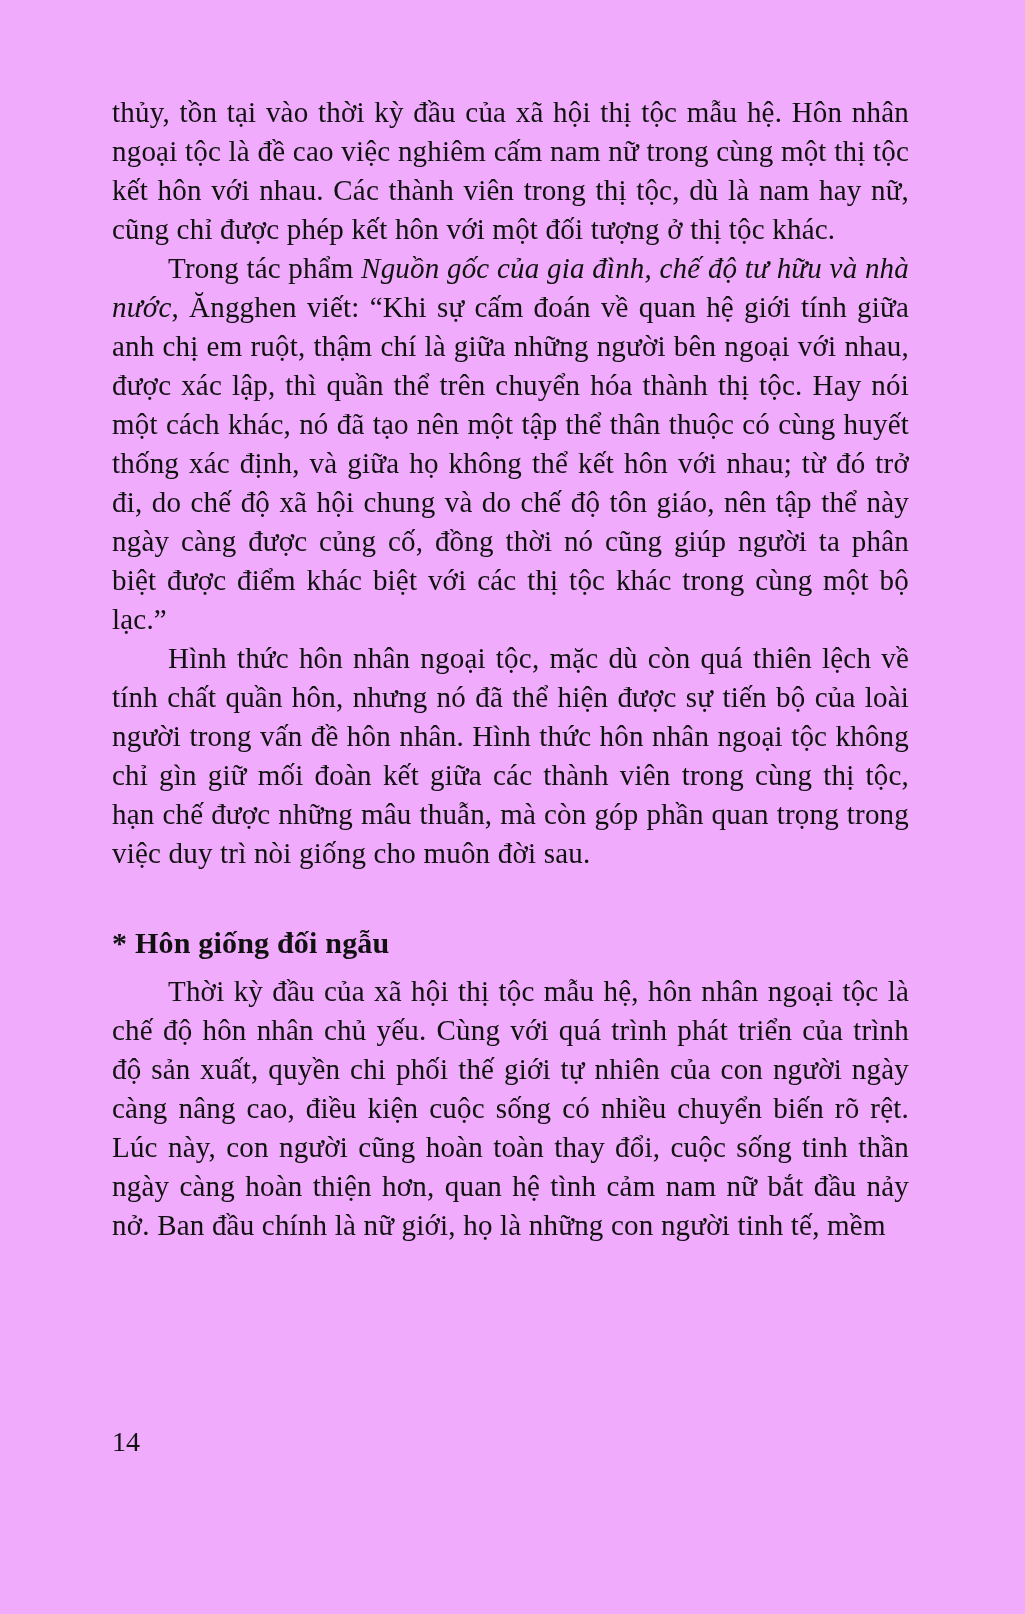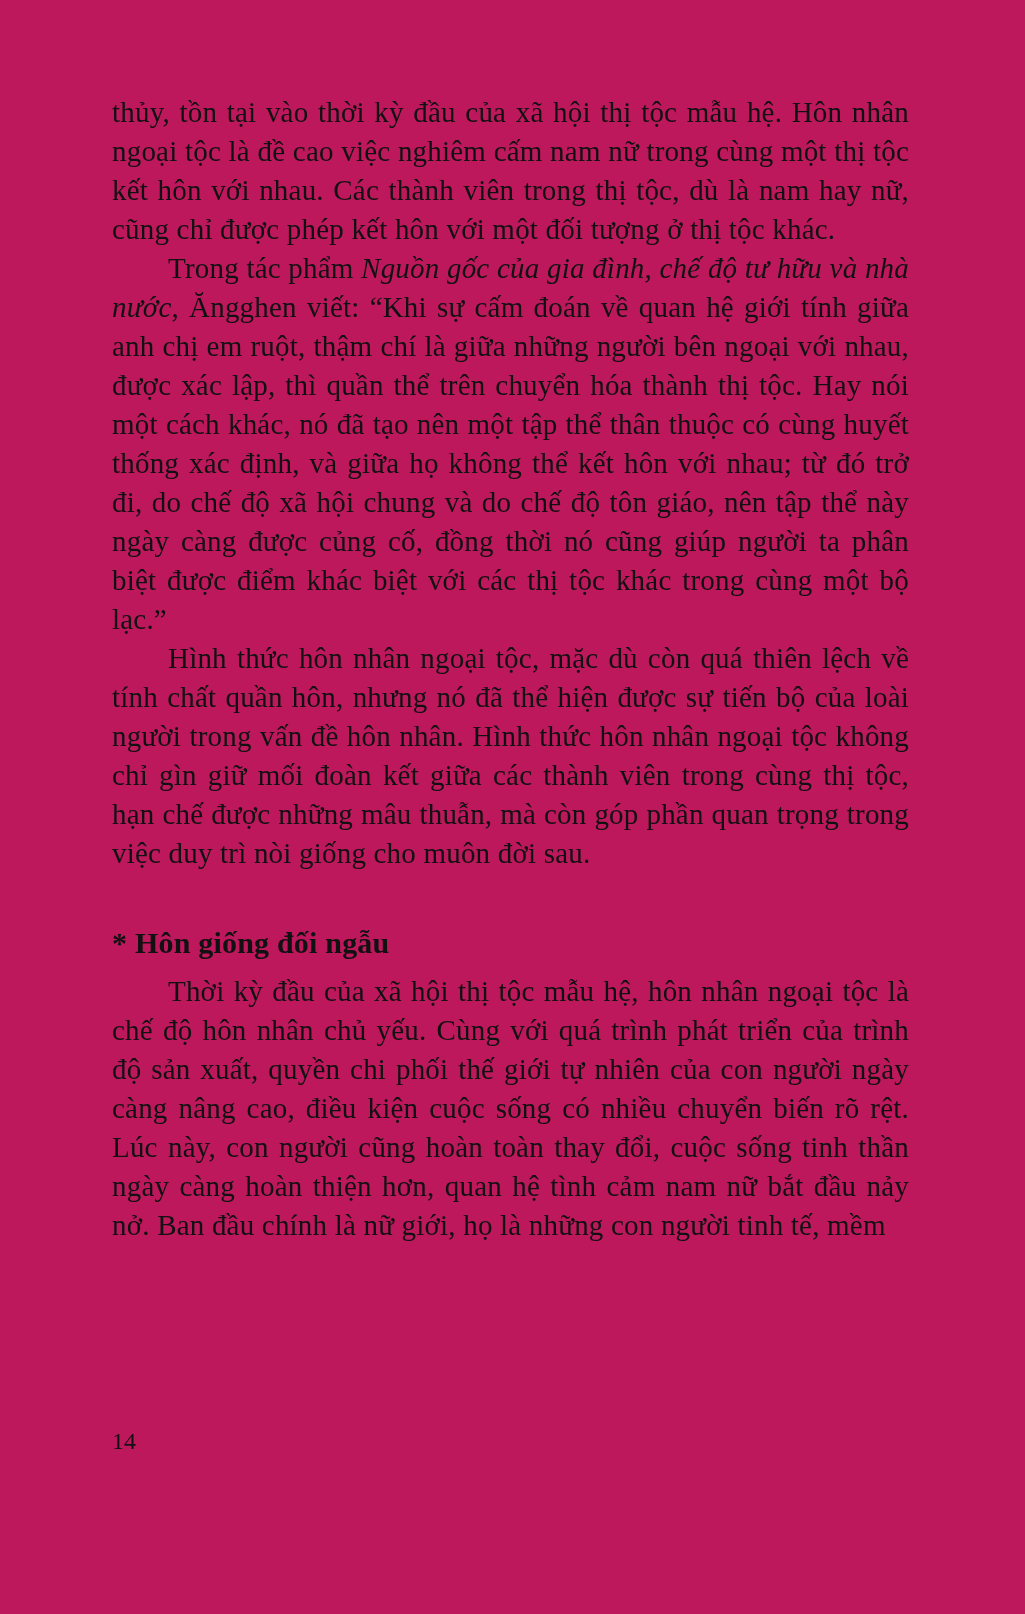--- a/index.html
+++ b/index.html
@@ -11,21 +11,21 @@
     width: 1025px;
     height: 1614px;
     position: relative;
     font-family: "Liberation Serif", "DejaVu Serif", serif;
     color: #111111;
     overflow: hidden;
   }
   .page {
     position: absolute;
     inset: 0;
-    background: #be185d;
+    background: #f0abfc;
   }
   .page-body {
     position: absolute;
     left: 112px;
     top: 93px;
     width: 797px;
     font-size: 29px;
     line-height: 39px;
     text-align: justify;
     letter-spacing: 0.2px;
@@ -45,21 +45,21 @@
     line-height: 39px;
     font-weight: bold;
     margin: 50px 0 10px 0;
     text-align: left;
     text-indent: 0;
   }
   .page-number {
     position: absolute;
     left: 112px;
     top: 1422px;
-    font-size: 24px;
+    font-size: 28px;
     line-height: 39px;
     color: #111111;
   }
 </style>
 </head>
 <body>
 
 <div class="page">
   <main class="page-body">
       <p class="para"><span>thủy, tồn tại vào thời kỳ đầu của xã hội thị tộc mẫu hệ. Hôn nhân ngoại tộc là đề cao việc nghiêm cấm nam nữ trong cùng một thị tộc kết hôn với nhau. Các thành viên trong thị tộc, dù là nam hay nữ, cũng chỉ được phép kết hôn với một đối tượng ở thị tộc khác.</span></p>

